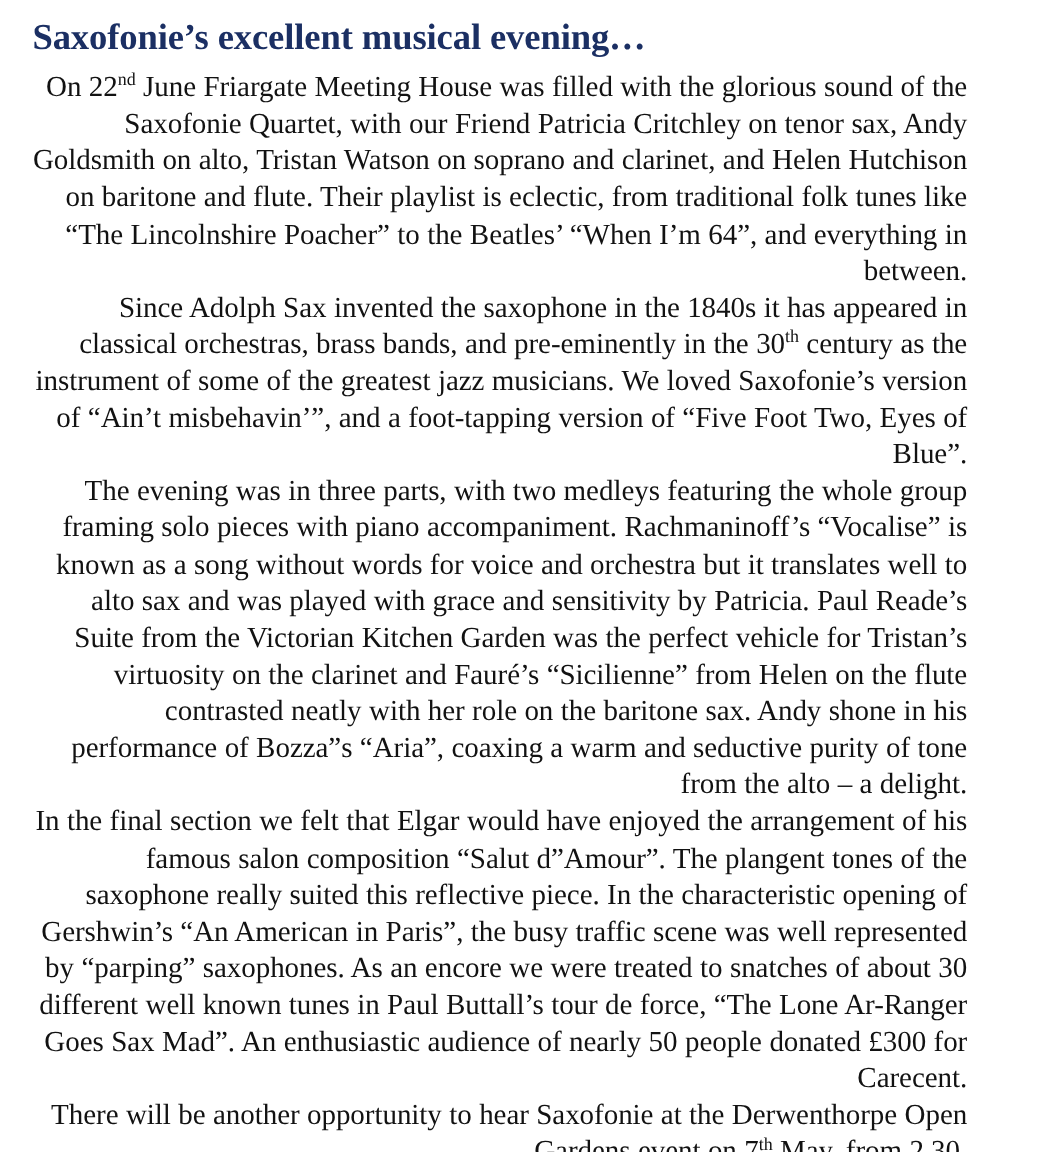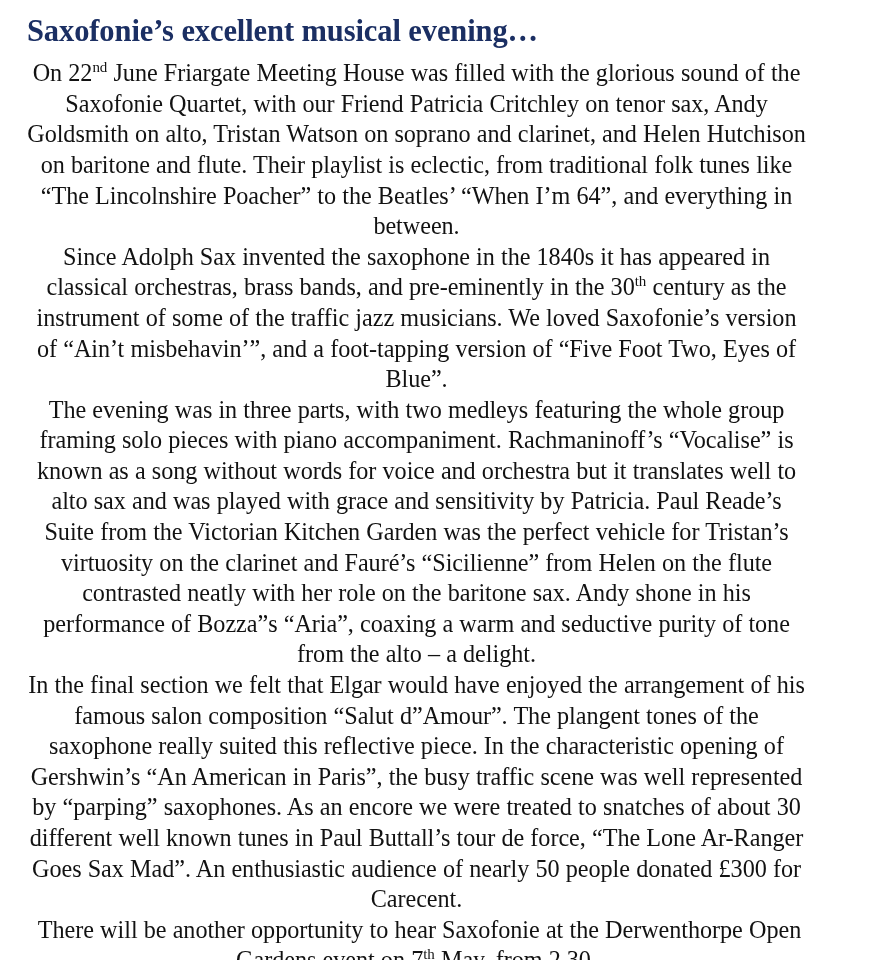--- a/index.html
+++ b/index.html
@@ -34,21 +34,21 @@
     line-height: 1.12;
     margin: 0 0 10px 0;
     white-space: nowrap;
   }
 
   .body-block {
     font-size: 24.2px;
     line-height: 30.6px;
     color: #121212;
     margin: 0;
-    text-align: center;
+    text-align: right;
     letter-spacing: -0.05px;
     word-spacing: 0.2px;
   }
 
   .block-gap {
   }
 
   .body-block p {
     margin: 0;
   }
@@ -80,21 +80,21 @@
 
 <div class="page">
 
   <h1 class="article-title">Saxofonie’s excellent musical evening…</h1>
 
   <div class="body-block">
     <p>
       <span>On 22</span><sup>nd</sup><span> June Friargate Meeting House was filled with the glorious sound of the Saxofonie Quartet, with our Friend Patricia Critchley on tenor sax, Andy Goldsmith on alto, Tristan Watson on soprano and clarinet, and Helen Hutchison on baritone and flute.  Their playlist is eclectic, from traditional folk tunes like “The Lincolnshire Poacher” to the Beatles’ “When I’m 64”, and everything in between.</span>
     </p>
     <p>
-      <span>Since Adolph Sax invented the saxophone in the 1840s it has appeared in classical orchestras, brass bands, and pre-eminently in the 30</span><sup>th</sup><span> century as the instrument of some of the traffic jazz musicians.  We loved Saxofonie’s version of “Ain’t misbehavin’”, and a foot-tapping version of “Five Foot Two, Eyes of Blue”.</span>
+      <span>Since Adolph Sax invented the saxophone in the 1840s it has appeared in classical orchestras, brass bands, and pre-eminently in the 30</span><sup>th</sup><span> century as the instrument of some of the greatest jazz musicians.  We loved Saxofonie’s version of “Ain’t misbehavin’”, and a foot-tapping version of “Five Foot Two, Eyes of Blue”.</span>
     </p>
   </div>
 
   <div class="body-block block-gap">
     <p>
       <span>The evening was in three parts, with two medleys featuring the whole group framing solo pieces with piano accompaniment.  Rachmaninoff’s “Vocalise” is known as a song without words for voice and orchestra but it translates well to alto sax and was played with grace and sensitivity by Patricia.  Paul Reade’s Suite from the Victorian Kitchen Garden was the perfect vehicle for Tristan’s virtuosity on the clarinet and Fauré’s “Sicilienne” from Helen on the flute contrasted neatly with her role on the baritone sax.  Andy shone in his performance of Bozza”s “Aria”, coaxing a warm and seductive purity of tone from the alto – a delight.</span>
     </p>
   </div>
 
   <div class="body-block block-gap">

